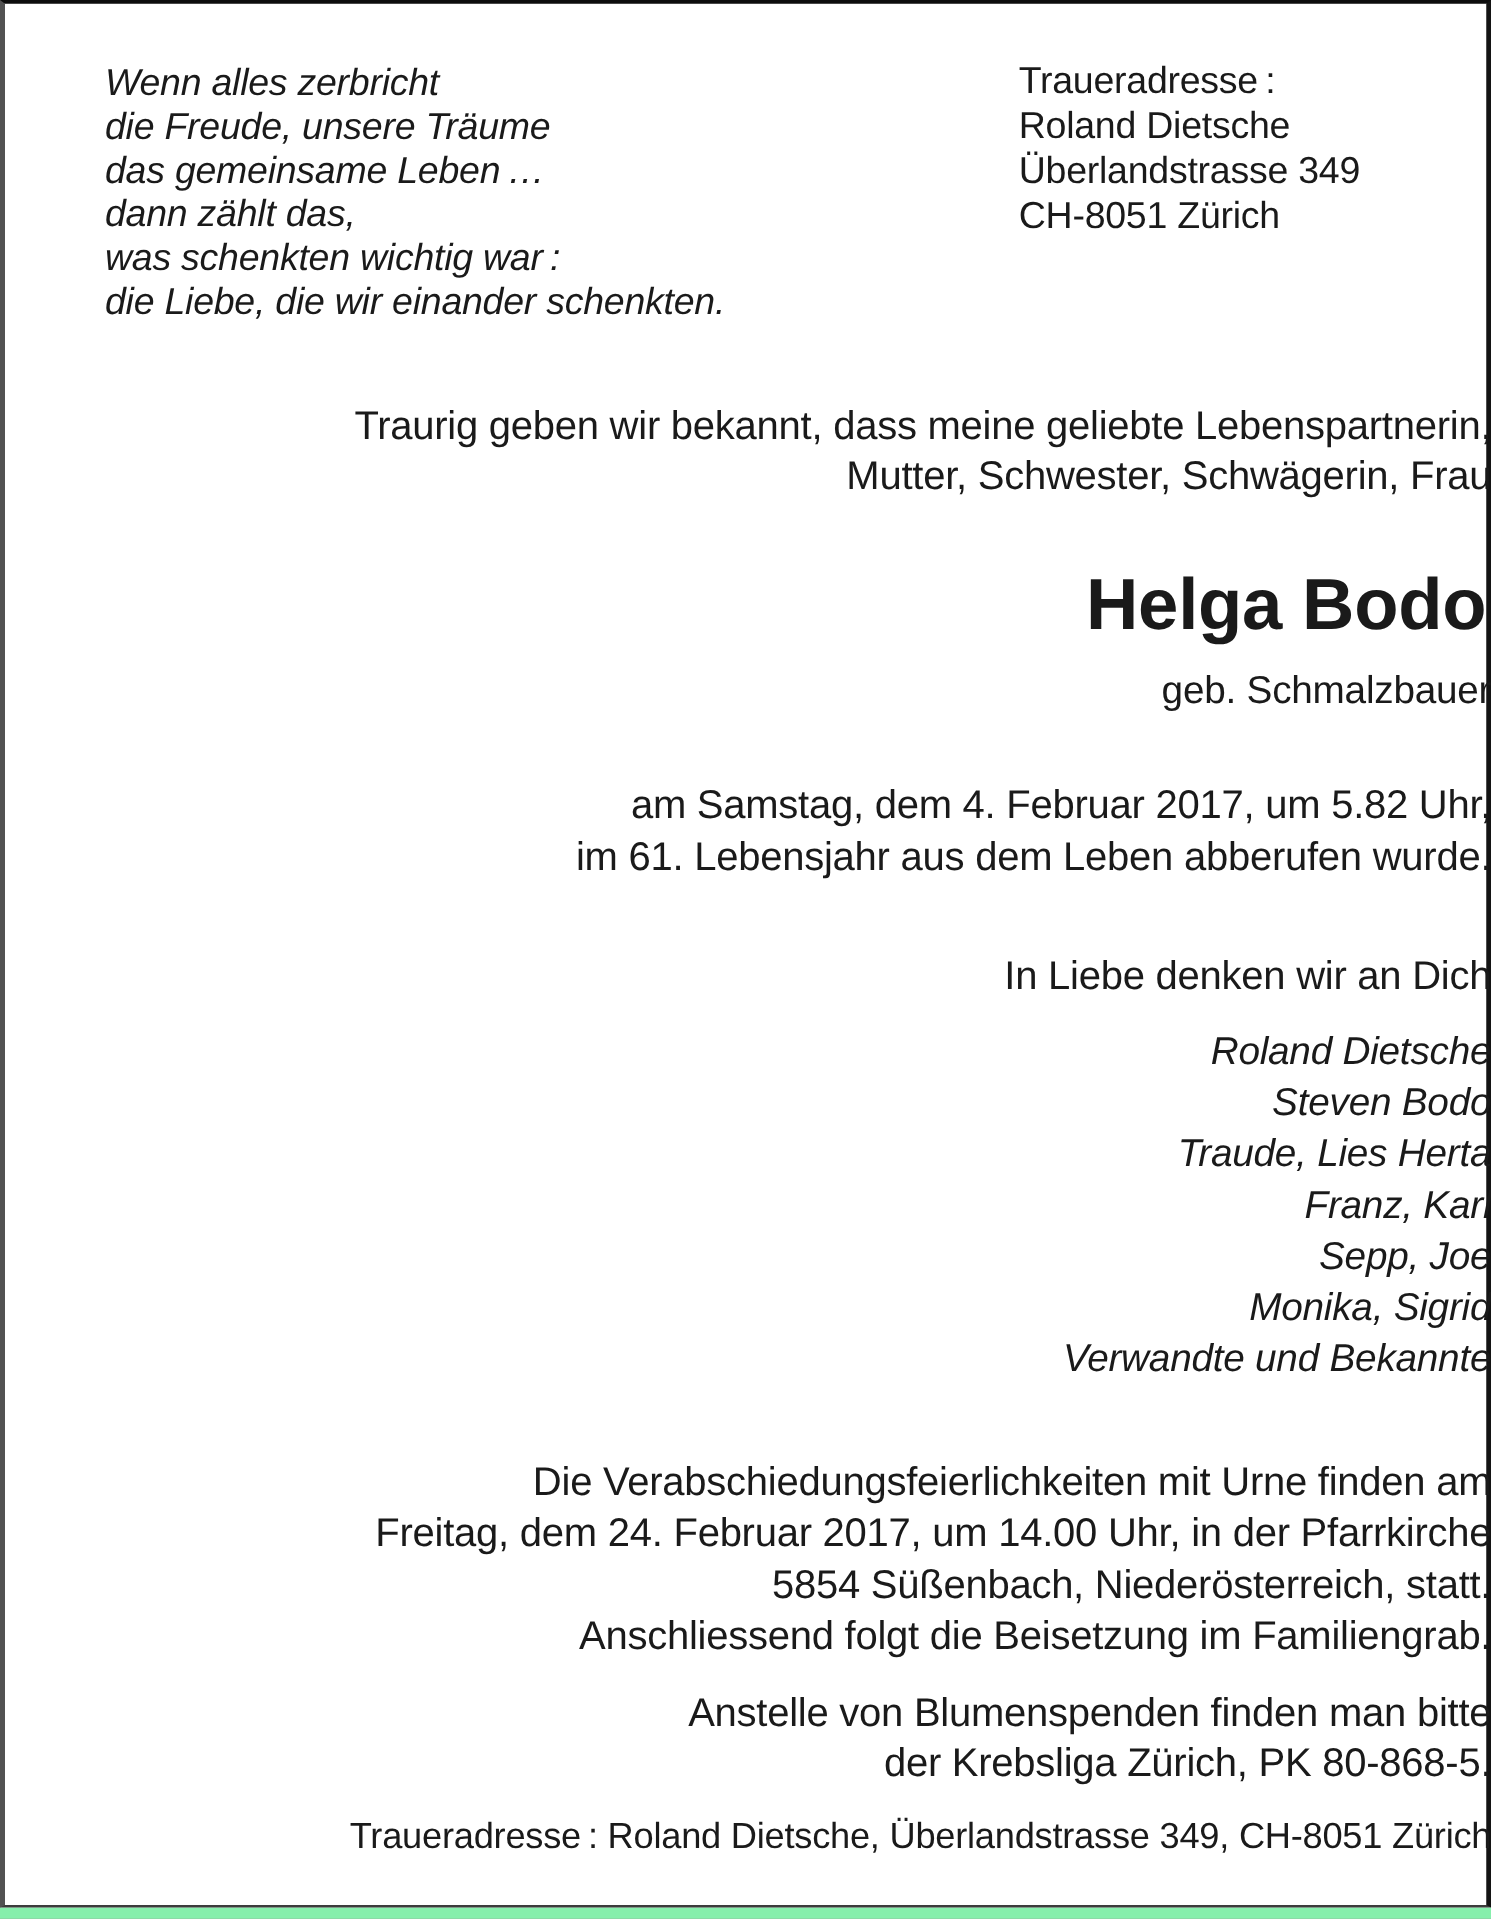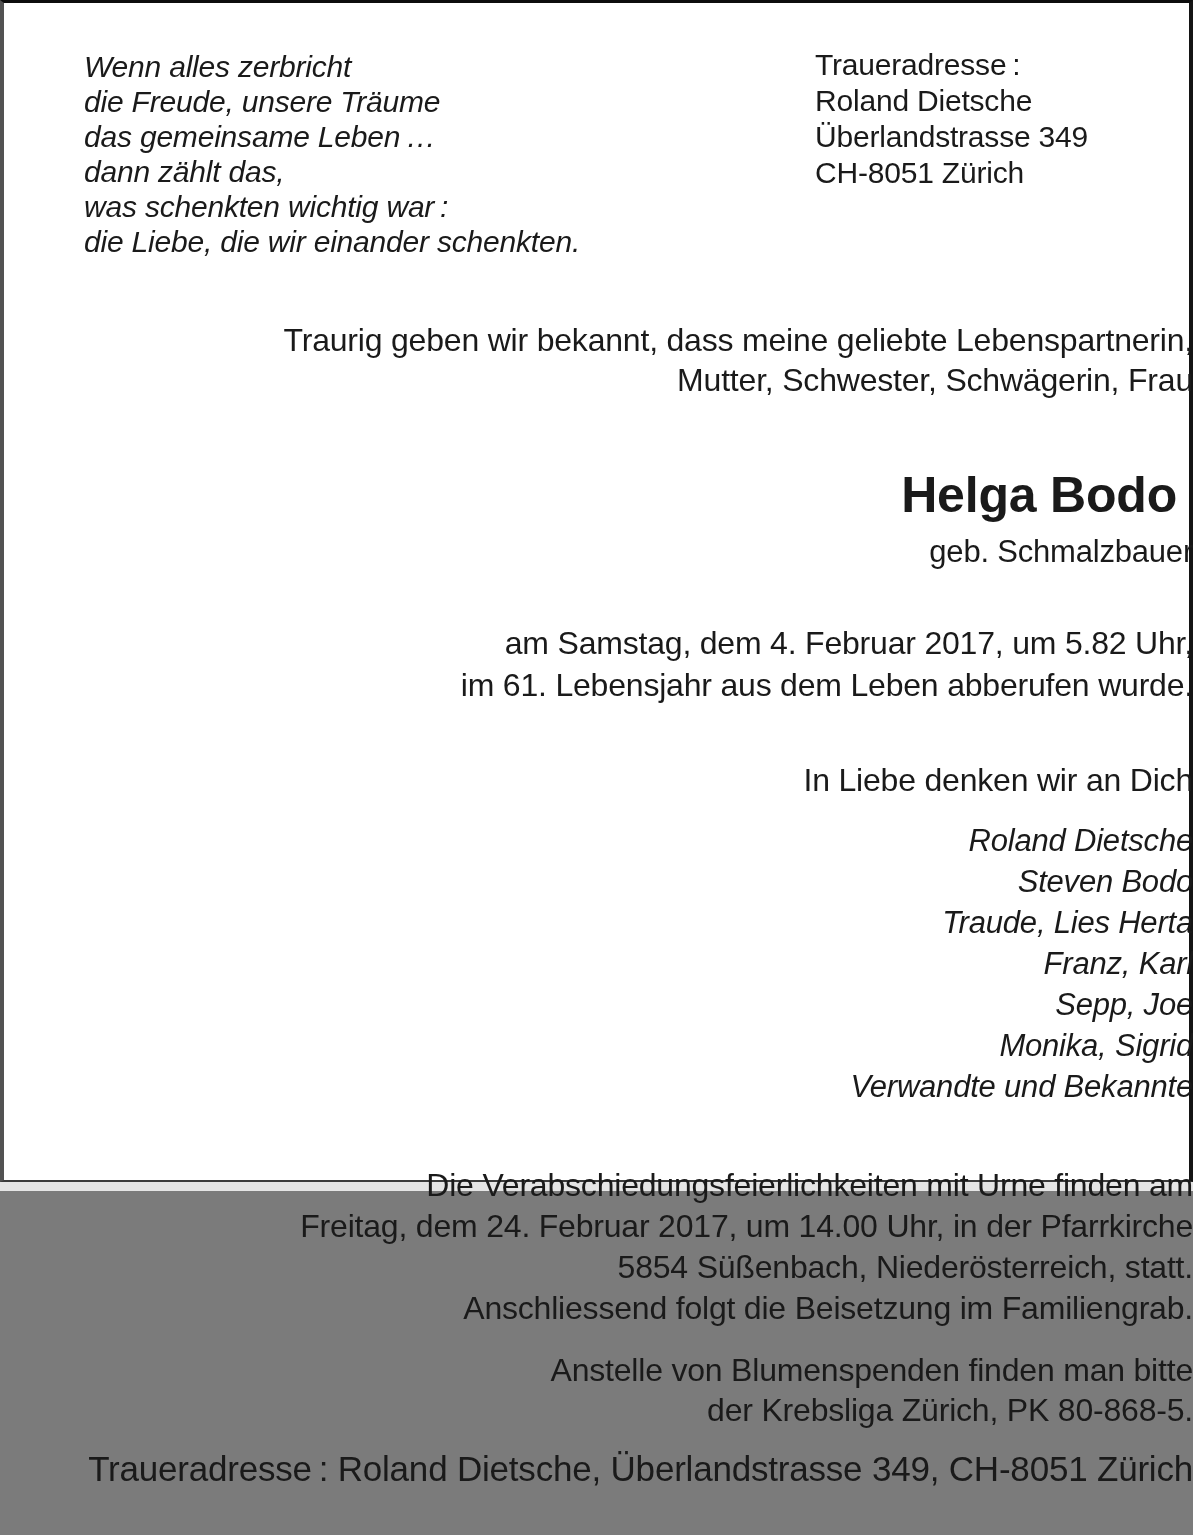--- a/index.html
+++ b/index.html
@@ -5,22 +5,22 @@
   html, body { margin: 0; padding: 0; }
   body {
     width: 1193px; height: 1535px;
     background: #7b7b7b;
     font-family: "Liberation Sans", sans-serif;
     color: #1a1a1a;
     overflow: hidden;
   }
   .page {
     position: relative;
-    width: 1193px; height: 1191px;
-    background: #e5e5e5;
+    width: 1193px; height: 1535px;
+    background: #86efac;
   }
   
   .sheet {
     position: absolute;
     left: 0; top: 0; right: 0; bottom: 9px;
     background: #ffffff;
     border-top: 3px solid #0d0d0d;
     border-right: 4px solid #141414;
     border-left: 4px solid #525252;
     border-bottom: 2px solid #3c3c3c;
@@ -41,31 +41,31 @@
   .address {
     left: 815px; top: 47px;
     font-size: 30px; line-height: 36px;
     text-align: left;
   }
   .centerblock { left: 0; right: 0; text-align: right; }
 
   .announcement { top: 320px; font-size: 32px; line-height: 40px; }
   .deceased-name {
     top: 441px;
-    font-size: 50px; line-height: 77px;
+    font-size: 58px; line-height: 77px;
     font-weight: bold;
-    margin: 16px;
+    margin: 4px;
   }
   .maiden { top: 534px; font-size: 31px; line-height: 36px; }
   .death-notice { top: 622px; font-size: 32px; line-height: 42px; }
   .remembrance { top: 760px; font-size: 32px; line-height: 40px; }
   .mourners { top: 820px; font-size: 31px; line-height: 41px; font-style: italic; }
   .ceremony { top: 1165px; font-size: 32px; line-height: 41px; }
   .donation { top: 1350px; font-size: 32px; line-height: 40px; }
-  .footer-line { top: 1452px; font-size: 35px; line-height: 34px; }
+  .footer-line { top: 1452px; font-size: 29px; line-height: 34px; }
 </style>
 </head>
 <body>
 
 <div class="page">
   <div class="sheet"></div>
 
   <div class="content">
 
     <div class="abs poem">

